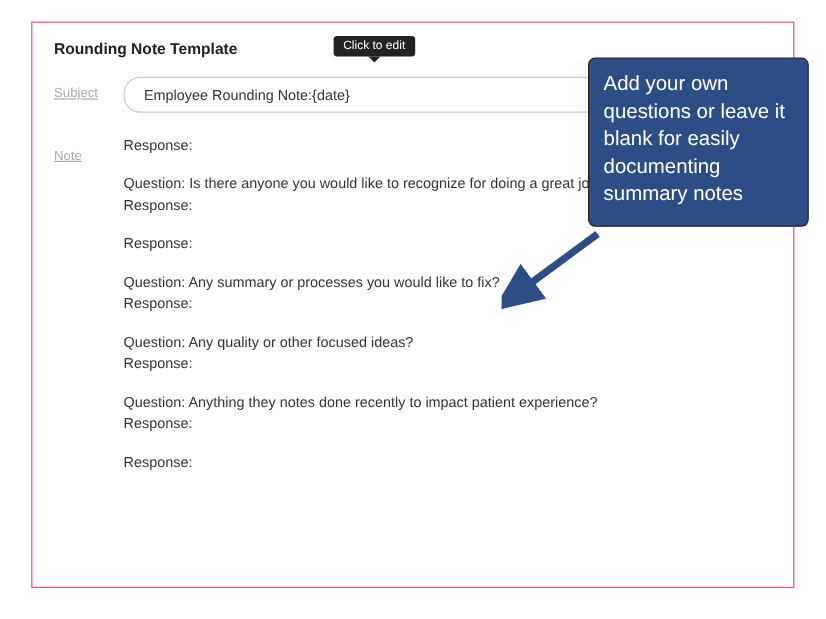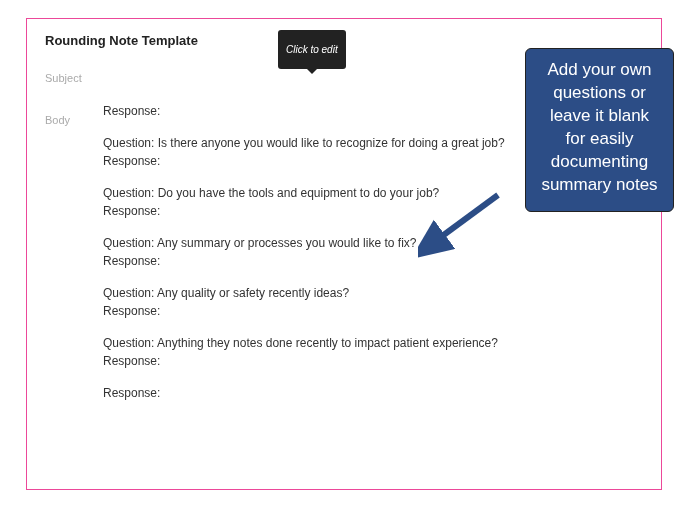--- a/index.html
+++ b/index.html
@@ -22,20 +22,21 @@
     .form-row {
       display: flex;
       align-items: flex-start;
       padding: 0 18px;
     }
     .field-label {
       width: 58px;
       font-size: 11px;
       color: #aaa;
       padding-top: 12px;
+      text-decoration: underline;
     }
     .subject-input {
       flex: 1;
       border: 1px solid #ccc;
       border-radius: 14px;
       font-size: 12px;
       color: #333;
       padding: 7px 16px;
       background: #fff;
       margin-right: 2px;
@@ -52,85 +53,84 @@
     }
     .qa-block { margin-bottom: 14px; }
     .qa-block .q, .qa-block .r { display: block; }
     .tooltip {
       position: absolute;
       top: 30px;
       left: 278px;
       background: #222;
       color: #fff;
       font-size: 10px;
-      padding: 14px 8px;
+      padding: 3px 8px;
       border-radius: 3px;
-      font-style: italic;
     }
     .tooltip::after {
       content: "";
       position: absolute;
       left: 50%;
       bottom: -5px;
       transform: translateX(-50%);
       border: 5px solid transparent;
       border-top-color: #222;
       border-bottom: none;
     }
     .callout {
       position: absolute;
       top: 48px;
       right: 14px;
-      width: 149px;
+      width: 184px;
       background: #2c4d86;
       border: 1px solid #222;
       border-radius: 6px;
       color: #fff;
       font-size: 17px;
-      text-align: center;
+      text-align: left;
       padding: 10px 12px 14px 12px;
       line-height: 1.35;
     }
     .arrow {
       position: absolute;
       top: 190px;
       left: 418px;
       pointer-events: none;
     }
   </style>
 </head>
 <body>
 
 <div class="panel">
   <div class="panel-title">Rounding Note Template</div>
 
   <div class="form-row">
     <div class="field-label">Subject</div>
+    <input class="subject-input" type="text" value="Employee Rounding Note:{date}" style="">
   </div>
 
   <div class="form-row body-row">
-    <div class="field-label">Body</div>
+    <div class="field-label">Note</div>
     <div class="body-content">
       <div class="qa-block">
         <span class="r">Response:</span>
       </div>
       <div class="qa-block">
         <span class="q">Question: Is there anyone you would like to recognize for doing a great job?</span>
         <span class="r">Response:</span>
       </div>
       <div class="qa-block">
-        <span class="q">Question: Do you have the tools and equipment to do your job?</span>
         <span class="r">Response:</span>
       </div>
       <div class="qa-block">
         <span class="q">Question: Any summary or processes you would like to fix?</span>
         <span class="r">Response:</span>
       </div>
       <div class="qa-block">
-        <span class="q">Question: Any quality or safety recently ideas?</span>
+        <span class="q">Question: Any quality or other focused ideas?</span>
         <span class="r">Response:</span>
       </div>
       <div class="qa-block">
         <span class="q">Question: Anything they notes done recently to impact patient experience?</span>
         <span class="r">Response:</span>
       </div>
       <div class="qa-block">
         <span class="r">Response:</span>
       </div>
     </div>

